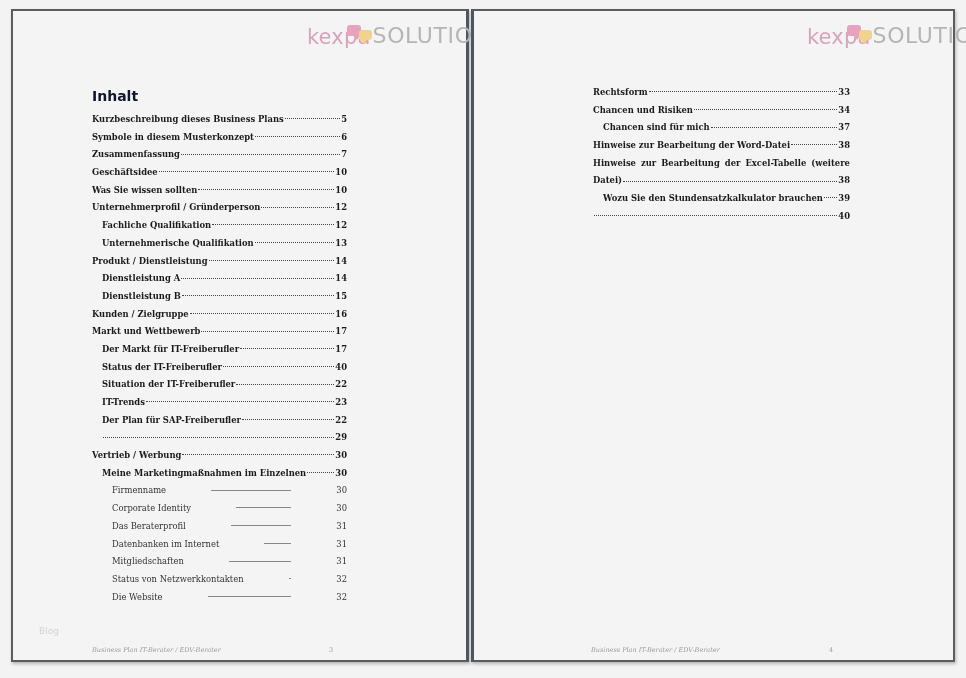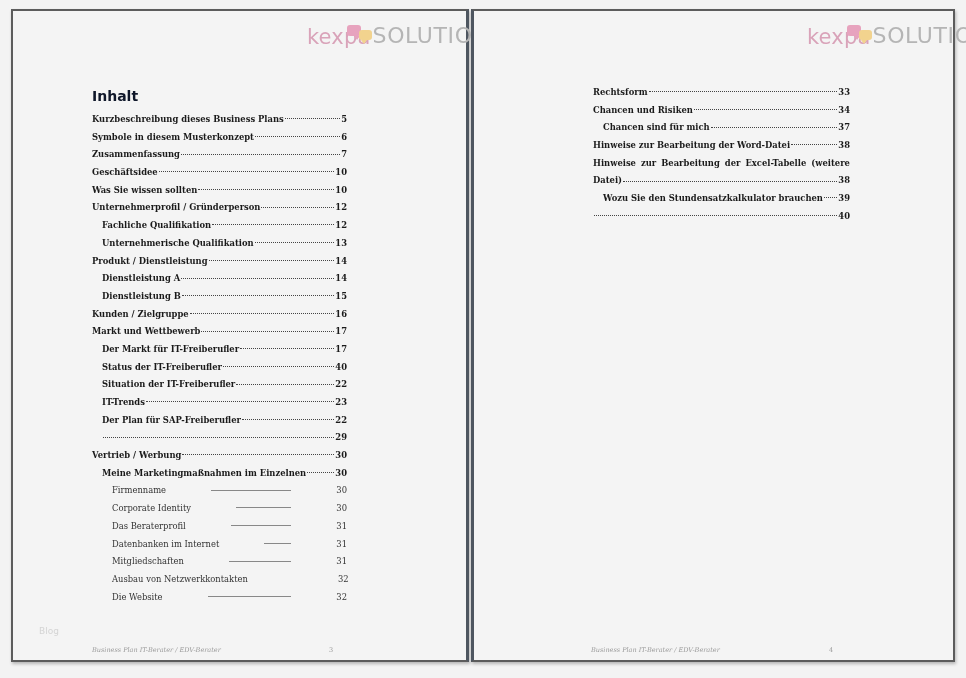--- a/index.html
+++ b/index.html
@@ -221,21 +221,21 @@
         <span class="label">Datenbanken im Internet</span>
         <span class="leader"></span>
         <span class="pagenum">31</span>
       </div>
       <div class="toc-entry lvl3">
         <span class="label">Mitgliedschaften</span>
         <span class="leader"></span>
         <span class="pagenum">31</span>
       </div>
       <div class="toc-entry lvl3">
-        <span class="label">Ausbau von Netzwerkkontakten</span>
+        <span class="label">Status von Netzwerkkontakten</span>
         <span class="leader"></span>
         <span class="pagenum">32</span>
       </div>
       <div class="toc-entry lvl3">
         <span class="label">Die Website</span>
         <span class="leader"></span>
         <span class="pagenum">32</span>
       </div>
     </div>
 

